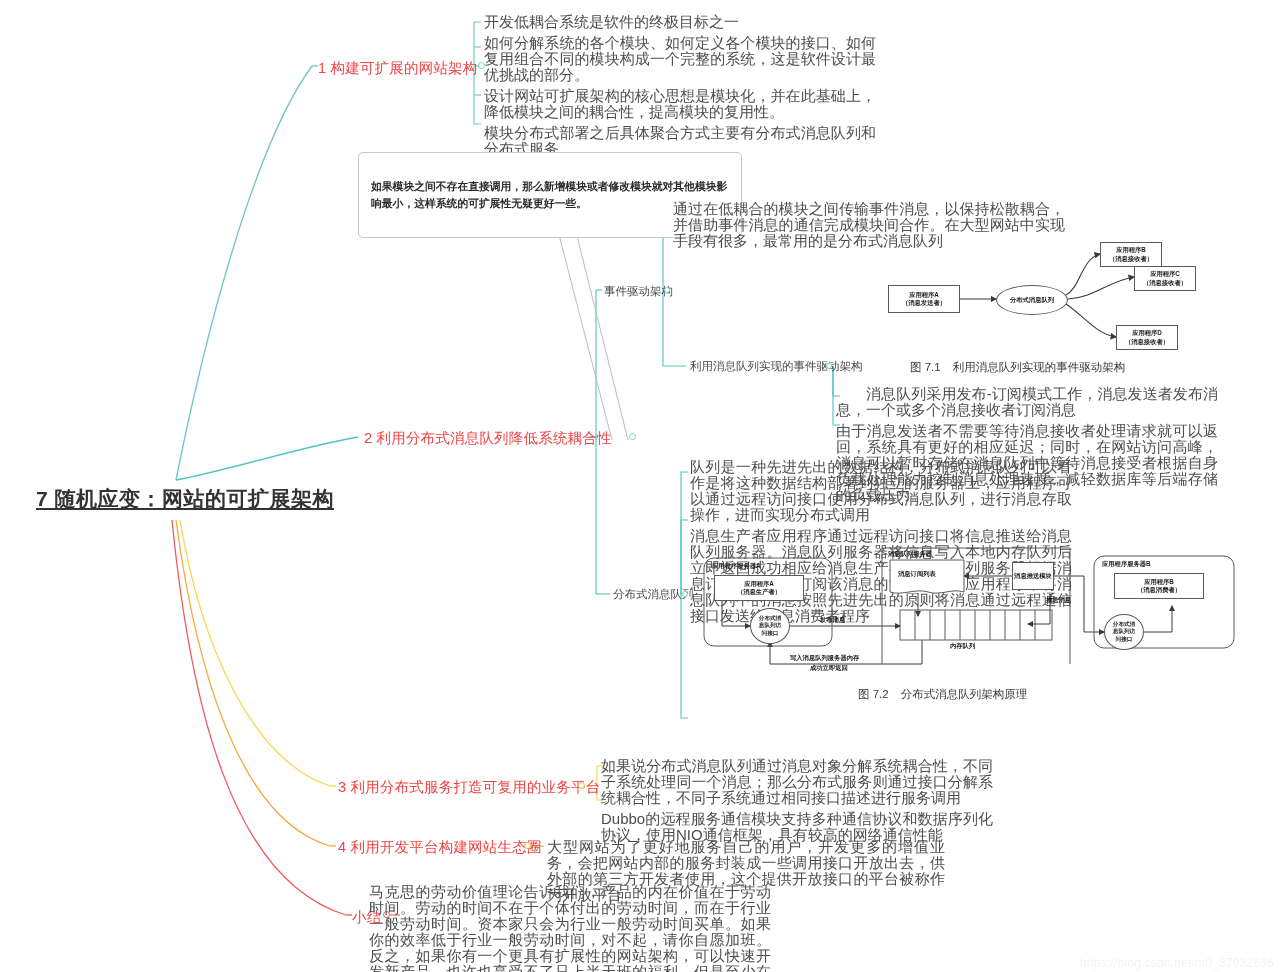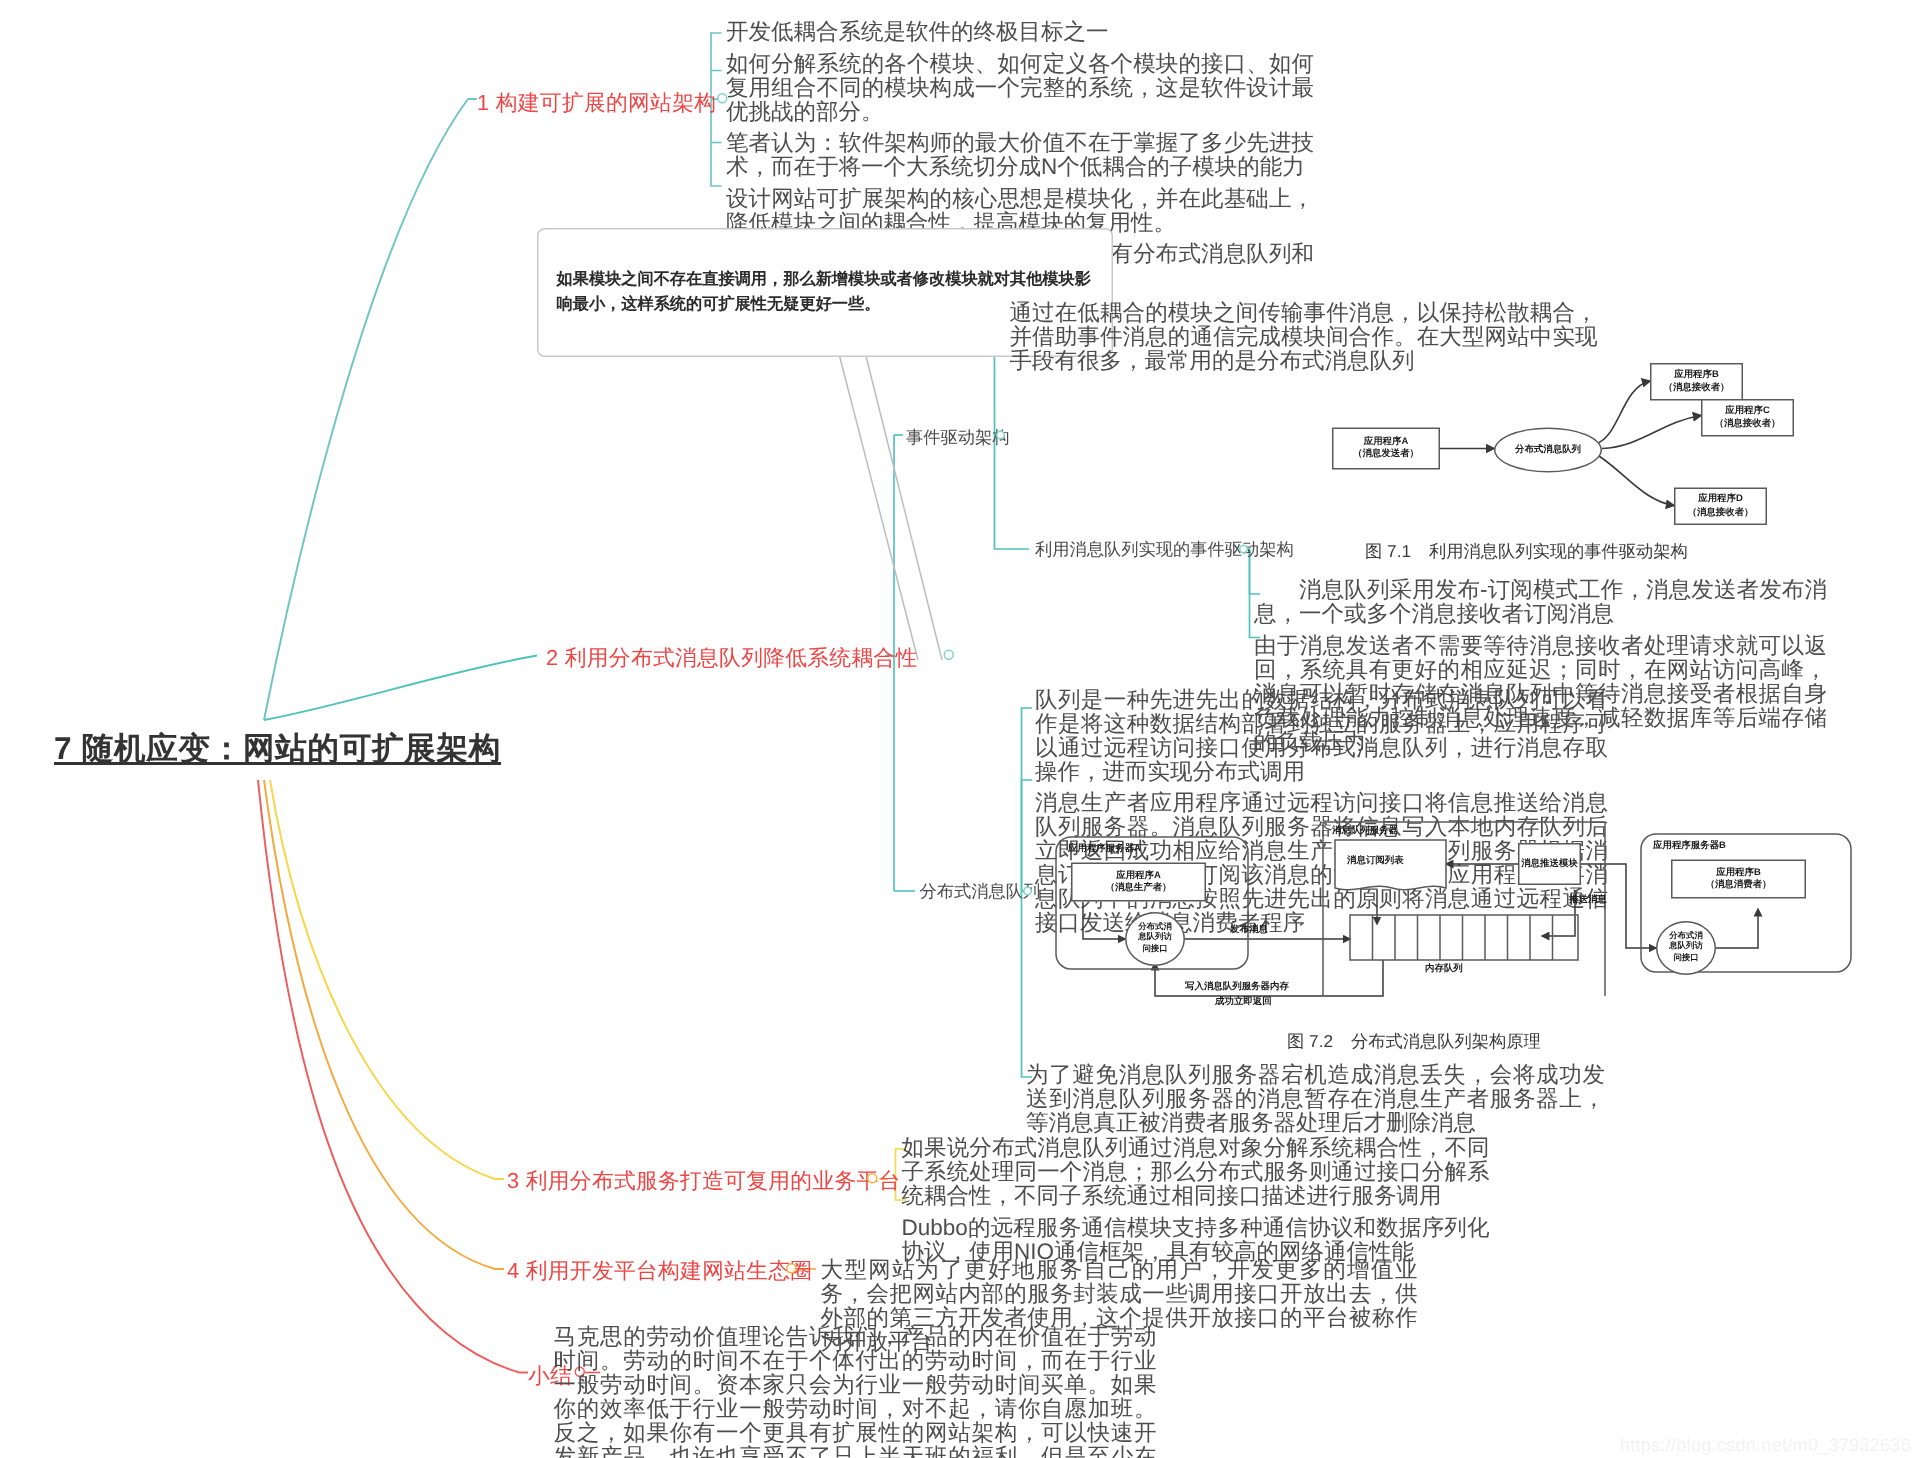--- a/index.html
+++ b/index.html
@@ -246,21 +246,20 @@
   </svg>
 
   <div id="root-node">7 随机应变：网站的可扩展架构</div>
 
   <div class="l1" id="l1-1">1 构建可扩展的网站架构</div>
   <div class="dot" style="left:478px; top:62px;"></div>
 
   <div class="leaf" id="leaf-b1">
     <p>开发低耦合系统是软件的终极目标之一</p>
     <p>如何分解系统的各个模块、如何定义各个模块的接口、如何复用组合不同的模块构成一个完整的系统，这是软件设计最优挑战的部分。</p>
-    <p>笔者认为：软件架构师的最大价值不在于掌握了多少先进技术，而在于将一个大系统切分成N个低耦合的子模块的能力</p>
     <p>设计网站可扩展架构的核心思想是模块化，并在此基础上，降低模块之间的耦合性，提高模块的复用性。</p>
     <p>模块分布式部署之后具体聚合方式主要有分布式消息队列和分布式服务</p>
   </div>
 
   <div id="callout">如果模块之间不存在直接调用，那么新增模块或者修改模块就对其他模块影响最小，这样系统的可扩展性无疑更好一些。</div>
 
   <div class="l1" id="l1-2">2 利用分布式消息队列降低系统耦合性</div>
   <div class="dot" style="left:629px; top:433px;"></div>
 
   <div class="l2" id="l2-event">事件驱动架构</div>
@@ -279,23 +278,20 @@
   </div>
 
   <div class="l2" id="l2-dmq">分布式消息队列</div>
   <div class="dot small" style="left:682px; top:591px;"></div>
 
   <div class="leaf" id="leaf-dmq-text">
     <p>队列是一种先进先出的数据结构，分布式消息队列可以看作是将这种数据结构部署到独立的服务器上，应用程序可以通过远程访问接口使用分布式消息队列，进行消息存取操作，进而实现分布式调用</p>
     <p>消息生产者应用程序通过远程访问接口将信息推送给消息队列服务器。消息队列服务器将信息写入本地内存队列后立即返回成功相应给消息生产者。消息队列服务器根据消息订阅列表查找订阅该消息的消息消费者应用程序，将消息队列中的消息按照先进先出的原则将消息通过远程通信接口发送给消息消费者程序</p>
   </div>
 
-  <div class="leaf" id="leaf-mq-foot">
-    <p>为了避免消息队列服务器宕机造成消息丢失，会将成功发送到消息队列服务器的消息暂存在消息生产者服务器上，等消息真正被消费者服务器处理后才删除消息</p>
-  </div>
 
   <div class="fig" id="fig71">
     <svg width="320" height="122" viewBox="0 0 320 122" xmlns="http://www.w3.org/2000/svg">
       <defs>
         <marker id="ah" markerWidth="6" markerHeight="6" refX="5" refY="3" orient="auto">
           <path d="M0,0 L6,3 L0,6 z" fill="#3a3a3a"></path>
         </marker>
       </defs>
 
       <line x1="91" y1="61" x2="128" y2="61" stroke="#3a3a3a" stroke-width="1.1" marker-end="url(#ah)"></line>

